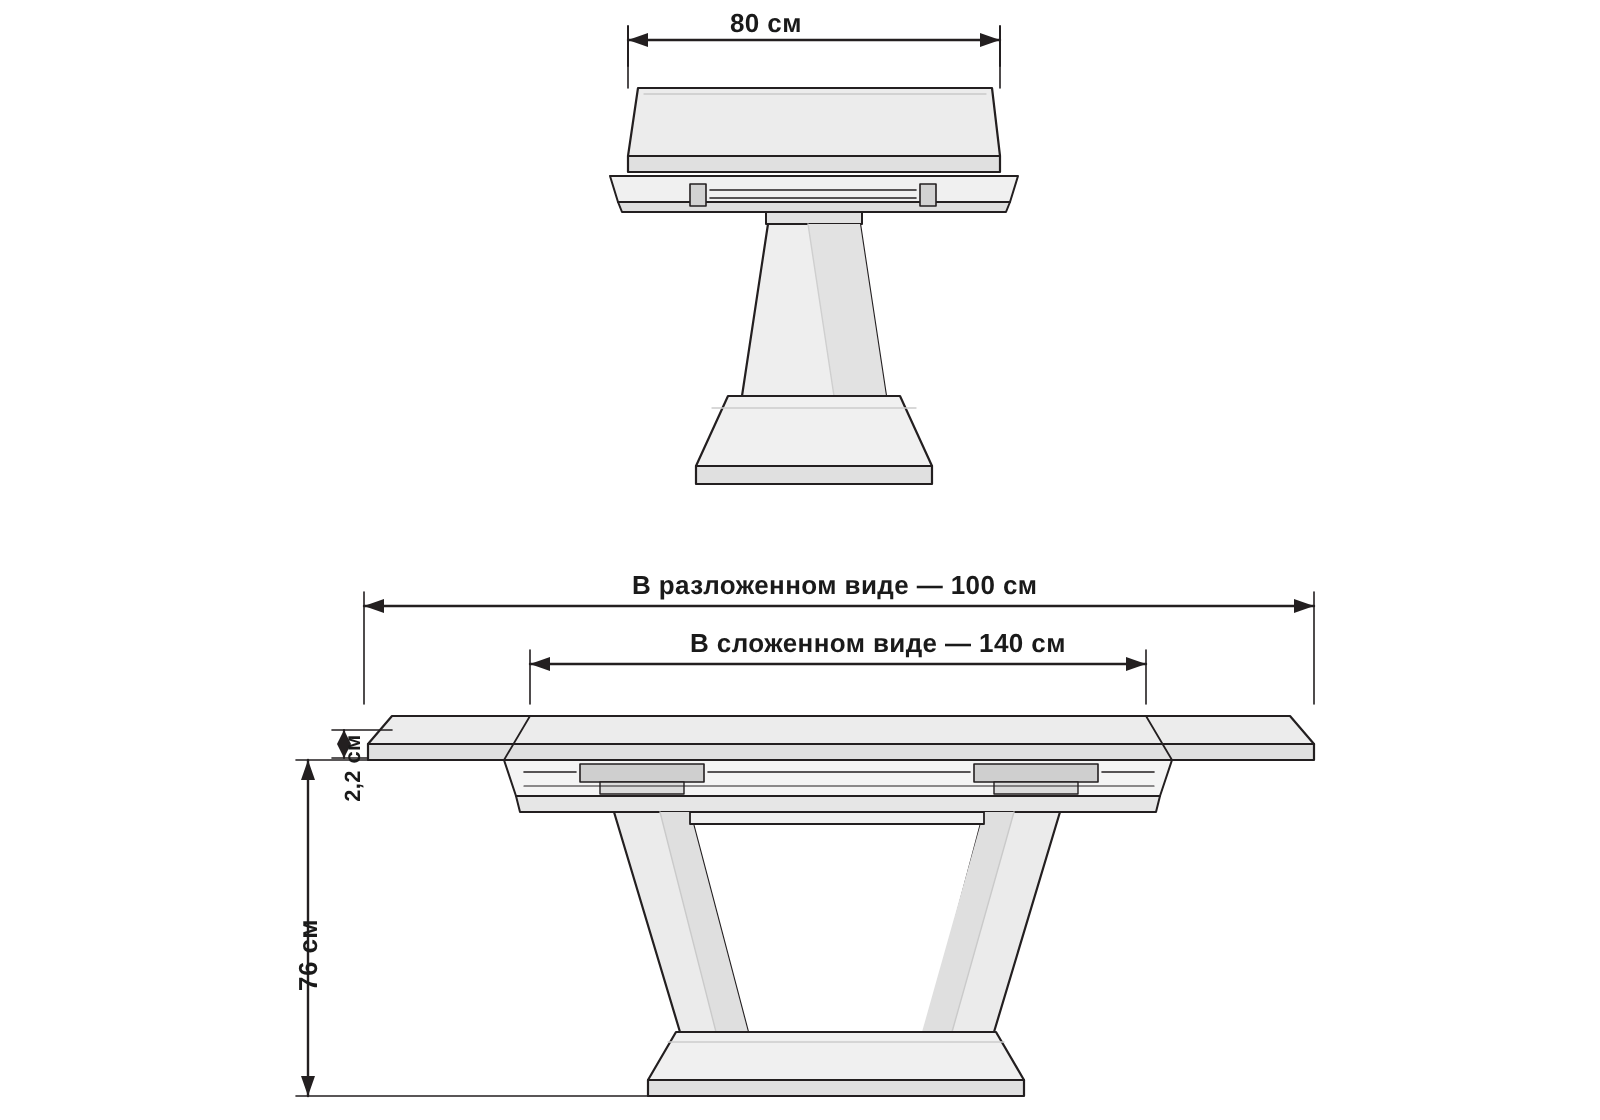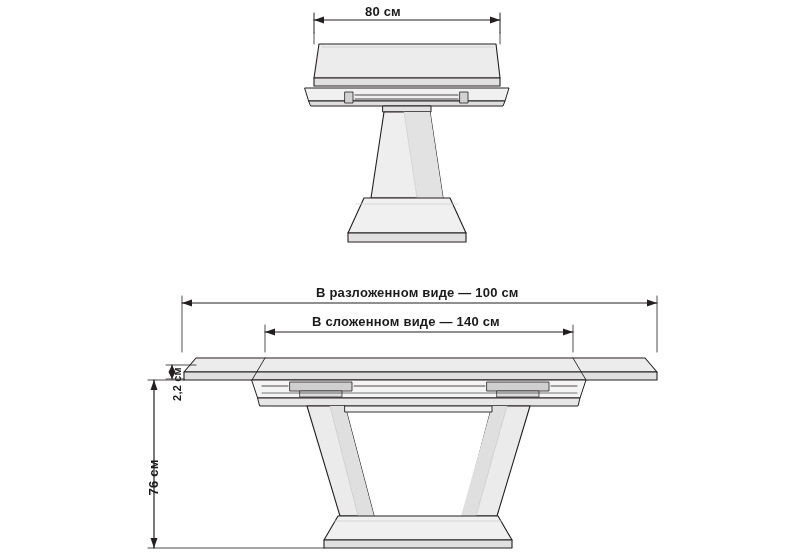--- a/index.html
+++ b/index.html
@@ -40,21 +40,21 @@
   }
   .lbl-top-width {
     left: 365px;
     top: 4px;
   }
   .lbl-unfolded {
     left: 316px;
     top: 285px;
   }
   .lbl-folded {
-    left: 312px;
+    left: 345px;
     top: 314px;
   }
   .lbl-thickness {
     left: 160px;
     top: 378px;
     font-size: 11px;
     transform: rotate(-90deg);
     transform-origin: left top;
   }
   .lbl-height {

